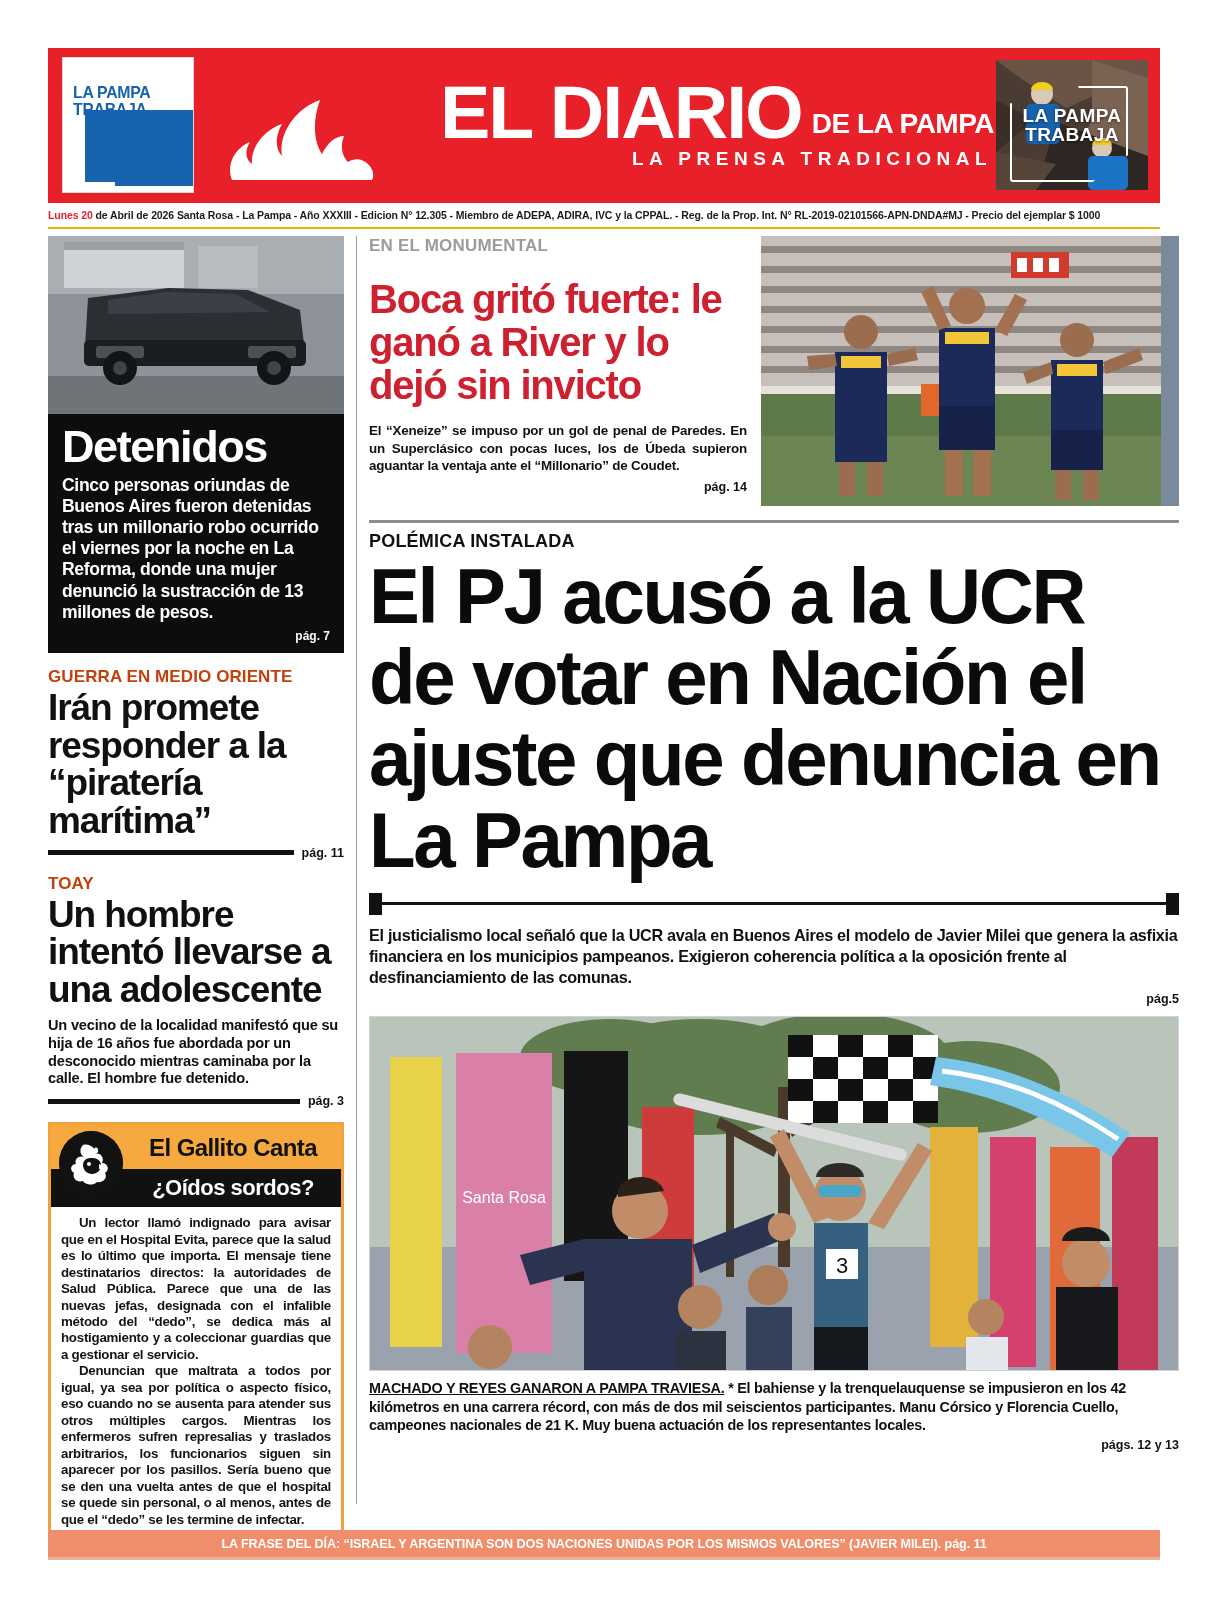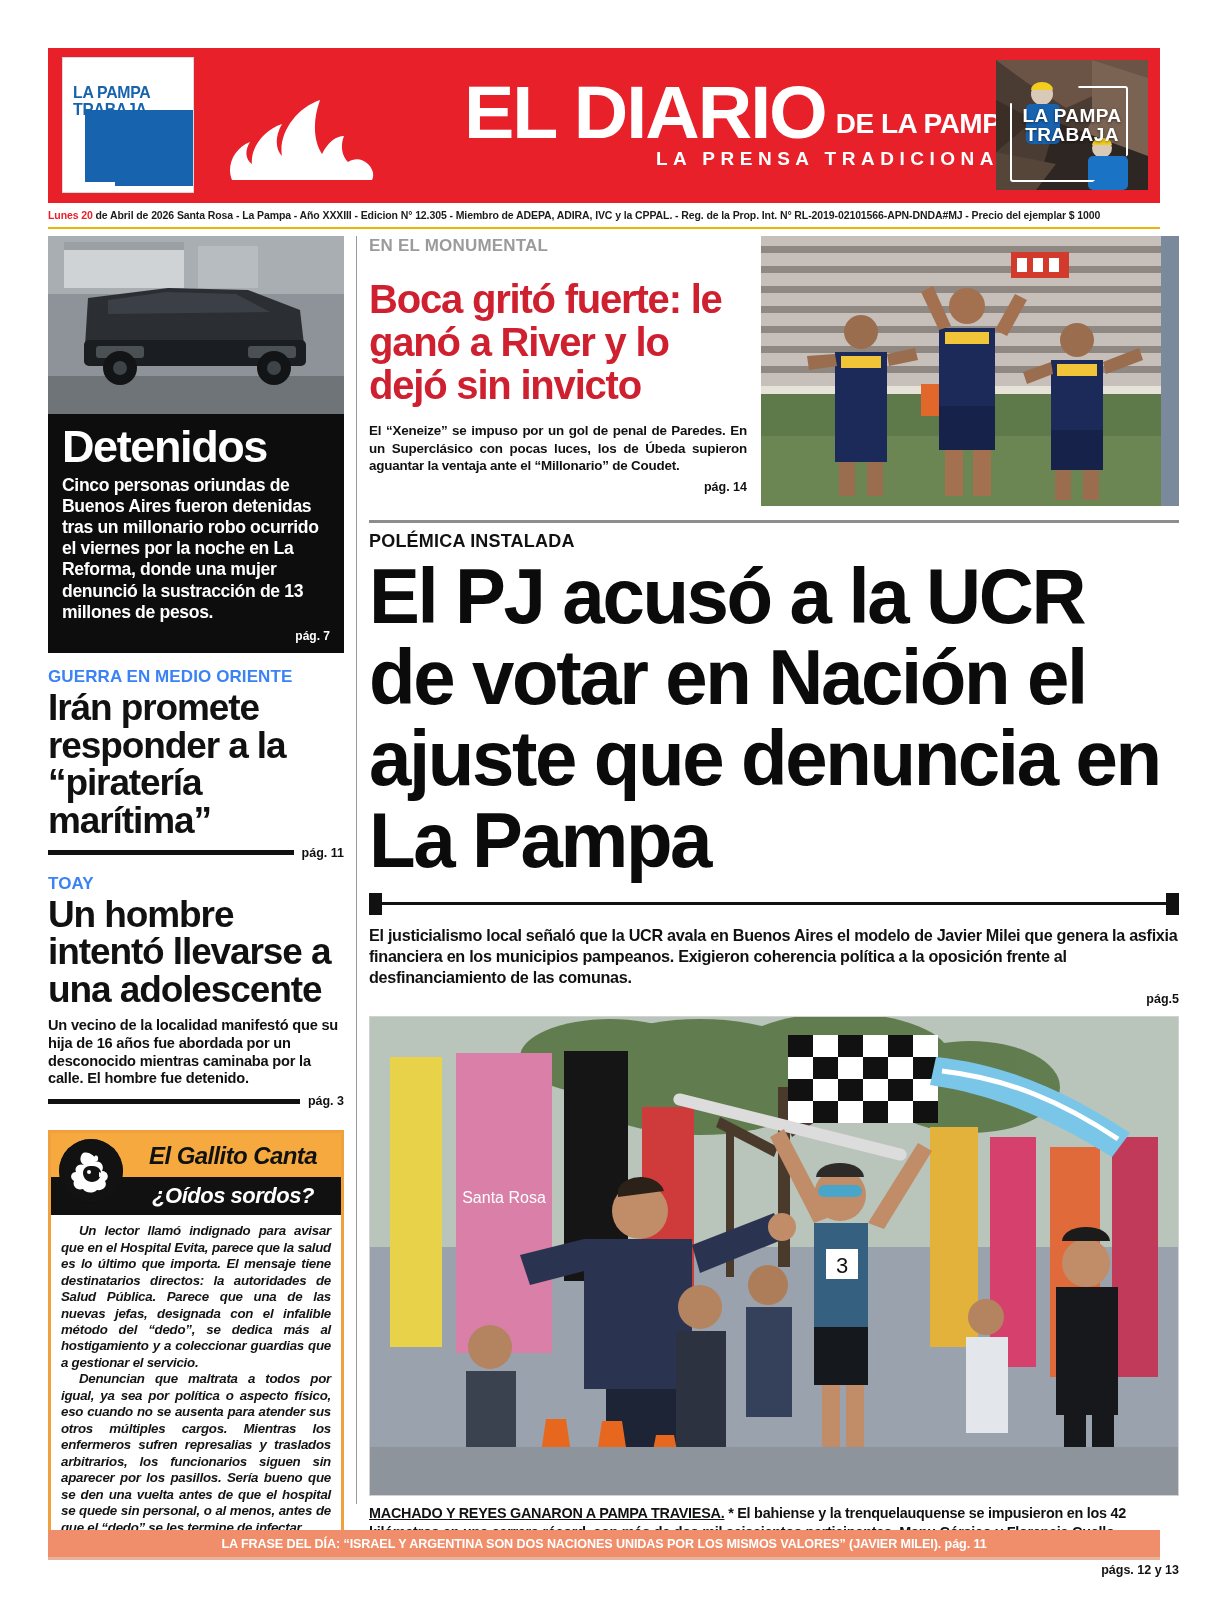--- a/index.html
+++ b/index.html
@@ -35,21 +35,21 @@
     position:absolute; left:10px; top:26px; width:112px;
     font-weight:bold; font-size:16.5px; line-height:1.0;
     color:#1763ae; letter-spacing:-0.3px; font-stretch:condensed;
     transform:scaleX(0.96); transform-origin:left top;
   }
   .mh-badge-left .bl-text span { display:block; }
 
   .mh-bird { position:absolute; left:168px; top:48px; width:170px; height:90px; }
 
   .mh-title-wrap {
-    position:absolute; left:400px; top:34px; width:570px; text-align:right;
+    position:absolute; left:376px; top:34px; width:570px; text-align:right;
   }
   .mh-title-row { display:flex; align-items:flex-end; justify-content:flex-end; }
   .mh-title {
     font-family:"Liberation Sans", sans-serif;
     font-weight:bold; font-size:74px; line-height:0.84;
     color:#ffffff; letter-spacing:-2px;
     transform:scaleX(1.02); transform-origin:right bottom;
   }
   .mh-sub1 {
     font-weight:bold; font-size:28px; color:#ffffff;
@@ -100,38 +100,38 @@
     font-size:45px; font-weight:bold; line-height:1.0;
     padding:10px 14px 4px 14px; letter-spacing:-1.4px;
   }
   .bb-text {
     font-size:17.6px; font-weight:bold; line-height:1.20;
     padding:2px 14px 0 14px; letter-spacing:-0.35px;
   }
   .bb-page { text-align:right; font-size:12px; font-weight:bold; padding:6px 14px 0 0; }
 
   .kicker {
-    font-size:17px; font-weight:bold; color:#3b82f6;
+    font-size:17px; font-weight:bold; color:#c2410c;
     letter-spacing:0.1px; margin:14px 0 2px 0; text-transform:uppercase;
   }
   .lhead {
     font-size:37px; font-weight:bold; line-height:1.02;
     letter-spacing:-1.1px; color:#111;
   }
   .rule-row { display:flex; align-items:center; gap:8px; margin:6px 0 0 0;justify-content:center; }
   .rule-row .rr-line { flex:1 1 auto; height:5px; background:#111; }
   .rule-row .rr-page { font-size:12.5px; font-weight:bold; white-space:nowrap; }
 
   .ldeck {
     font-size:14.6px; font-weight:bold; line-height:1.22;
     margin-top:8px; letter-spacing:-0.2px;
   }
 
   
-  .gallito { border:3px solid #f0a03c; margin-top:22px;font-style:italic; }
+  .gallito { border:3px solid #f0a03c; margin-top:14px; }
   .gal-top { background:#f5a93f; height:44px; position:relative; }
   .gal-bottom { background:#111; height:38px; position:relative; }
   .gal-circle {
     position:absolute; left:8px; top:6px; width:64px; height:64px;
     border-radius:50%; background:#111; z-index:5; overflow:hidden;
   }
   .gal-title {
     position:absolute; left:82px; right:8px; top:9px;
     font-size:24px; font-weight:bold; color:#111; text-align:center;
     letter-spacing:-0.6px;
@@ -184,21 +184,21 @@
   .main-rule { display:flex; align-items:center; margin:12px 0 10px 0; }
   .main-rule .mr-cap { width:13px; height:22px; background:#111; }
   .main-rule .mr-line { flex:1 1 auto; height:3px; background:#111; }
   .main-deck {
     font-size:16.2px; font-weight:bold; line-height:1.30;
     letter-spacing:-0.3px; text-align:left;
   }
   .main-page { text-align:right; font-size:12.5px; font-weight:bold; margin-top:4px; }
 
   .race-photo {
-    margin-top:10px; height:480px; background:#8d96a0;
+    margin-top:10px; height:355px; background:#8d96a0;
     position:relative; overflow:hidden; border:1px solid #d2d2d2;
   }
   .race-cap {
     margin-top:8px; font-size:14.4px; font-weight:bold;
     line-height:1.28; letter-spacing:-0.25px; text-align:left;
   }
   .race-cap .cap-lead { font-weight:bold;text-decoration:underline; }
   .race-page { text-align:right; font-size:12.5px; font-weight:bold; margin-top:4px; }
 
   

